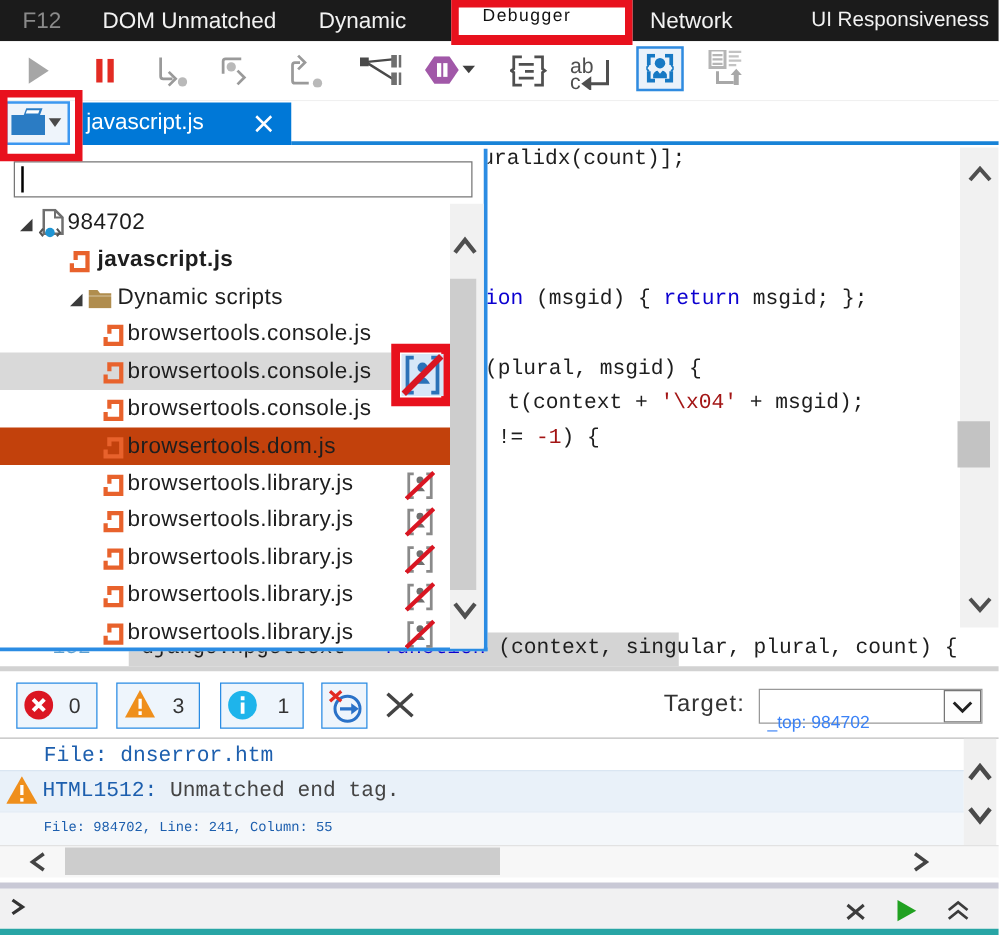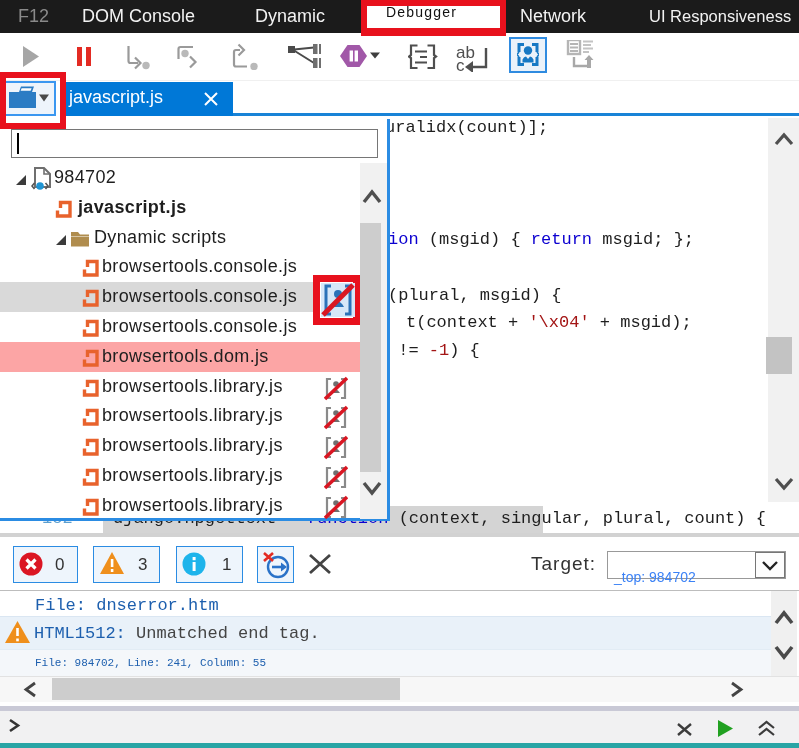--- a/index.html
+++ b/index.html
@@ -8,21 +8,21 @@
   .abs{position:absolute;}
   .mono{font-family:"Liberation Mono",monospace;text-align:right;}
   .kw{color:#0c00d0;}
   .str{color:#a31515;}
 </style>
 </head>
 <body>
 
 <div class="abs" style="left:0;top:0;width:799px;height:33px;background:#1b1b1b;"></div>
 <div class="abs" style="left:18px;top:6px;color:#8a8a8a;font-size:18px;">F12</div>
-<div class="abs" style="left:82px;top:6px;color:#f2f2f2;font-size:18px;">DOM Console</div>
+<div class="abs" style="left:82px;top:6px;color:#f2f2f2;font-size:18px;">DOM Unmatched</div>
 <div class="abs" style="left:255px;top:6px;color:#f2f2f2;font-size:18px;">Dynamic</div>
 <div class="abs" style="left:520px;top:6px;color:#f2f2f2;font-size:18px;">Network</div>
 <div class="abs" style="left:649px;top:7px;color:#f2f2f2;font-size:16.5px;">UI Responsiveness</div>
 
 <div class="abs" style="left:0;top:33px;width:799px;height:47px;background:#fff;border-bottom:1px solid #f0f0f0;"></div>
 <div class="abs" id="icons" style="left:0;top:33px;width:799px;height:48px;">
 
   <svg class="abs" style="left:21px;top:12px;" width="20" height="24">
       <polygon points="2,1 18,11.5 2,22" fill="#a6a6a6"></polygon>
     </svg>
@@ -180,21 +180,21 @@
           <path d="M5.5 10 V4.5 H15 V18 H2.5 V12.5" fill="none" stroke="#e8622c" stroke-width="3.4"></path>
         </svg>
         <div style="position:absolute;left:102px;top:4px;font-size:18px;letter-spacing:0.35px;color:#1e1e1e;white-space:pre;">browsertools.console.js</div>
       </div>
       <div style="position: absolute; left: 0px; top: 149px; width: 390px; height: 29.8px;">
         <svg style="position:absolute;left:82px;top:5px;" width="20" height="22">
           <path d="M5.5 10 V4.5 H15 V18 H2.5 V12.5" fill="none" stroke="#e8622c" stroke-width="3.4"></path>
         </svg>
         <div style="position:absolute;left:102px;top:4px;font-size:18px;letter-spacing:0.35px;color:#1e1e1e;white-space:pre;">browsertools.console.js</div>
       </div>
-      <div style="position: absolute; left: 0px; top: 178.8px; width: 360px; height: 29.8px; background: #fca5a5;">
+      <div style="position: absolute; left: 0px; top: 178.8px; width: 360px; height: 29.8px; background: #c2410c;">
         <svg style="position:absolute;left:82px;top:5px;" width="20" height="22">
           <path d="M5.5 10 V4.5 H15 V18 H2.5 V12.5" fill="none" stroke="#e8622c" stroke-width="3.4"></path>
         </svg>
         <div style="position:absolute;left:102px;top:4px;font-size:18px;letter-spacing:0.35px;color:#1e1e1e;white-space:pre;">browsertools.dom.js</div>
       </div>
       <div style="position: absolute; left: 0px; top: 208.6px; width: 390px; height: 29.8px;">
         <svg style="position:absolute;left:82px;top:5px;" width="20" height="22">
           <path d="M5.5 10 V4.5 H15 V18 H2.5 V12.5" fill="none" stroke="#e8622c" stroke-width="3.4"></path>
         </svg>
         <div style="position:absolute;left:102px;top:4px;font-size:18px;letter-spacing:0.35px;color:#1e1e1e;white-space:pre;">browsertools.library.js</div>

